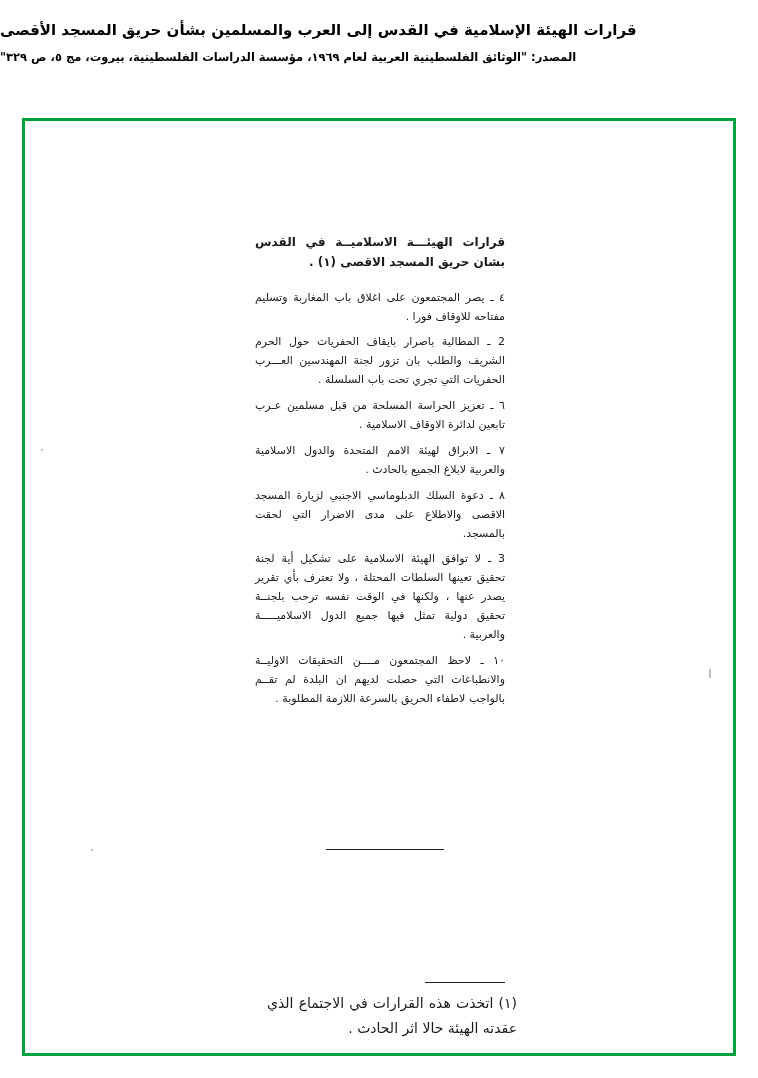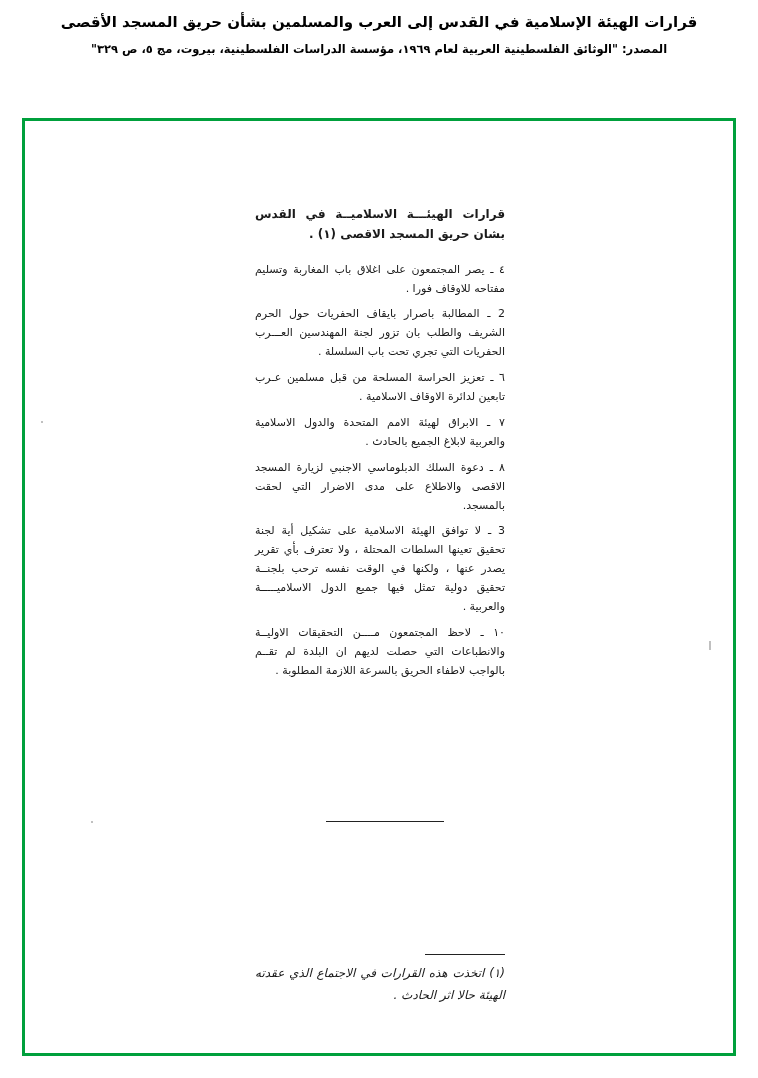--- a/index.html
+++ b/index.html
@@ -12,22 +12,22 @@
     height: 1078px;
     font-family: "DejaVu Sans", "Liberation Sans", sans-serif;
     color: #000000;
     position: relative;
     overflow: hidden;
   }
 
   
   .header {
     width: 100%;
-    text-align: center;
-    padding-top: 12px;
+    text-align: left;
+    padding-top: 20px;
     box-sizing: border-box;
   }
   .header-title {
     font-size: 15px;
     font-weight: bold;
     letter-spacing: 0px;
     line-height: 1.4;
     color: #000;
   }
   .header-source {
@@ -46,20 +46,21 @@
     height: 938px;
     border: 3px solid #00a03c;
     box-sizing: border-box;
     background: #ffffff;
   }
 
   .scan-page {
     position: absolute;
     inset: 0;
     padding: 14px;
+    margin-top: 28px;
   }
 
   
   .scan-col {
     position: absolute;
     right: 228px;
     top: 84px;
     width: 250px;
     text-align: justify;
     direction: rtl;
@@ -103,28 +104,27 @@
     position: absolute;
     right: 228px;
     top: 833px;
     width: 80px;
     height: 0;
     border-top: 1.2px solid #222;
   }
 
   .footnote {
     position: absolute;
-    right: 228px;
+    right: 216px;
     top: 842px;
     width: 250px;
-    font-size: 12px;
+    font-size: 14px;
     line-height: 1.8;
     text-align: justify;
     color: #1a1a1a;
-    font-style: italic;
   }
 
   
   .speck {
     position: absolute;
     background: #8d8d8d;
     opacity: .55;
   }
 </style>
 </head>

